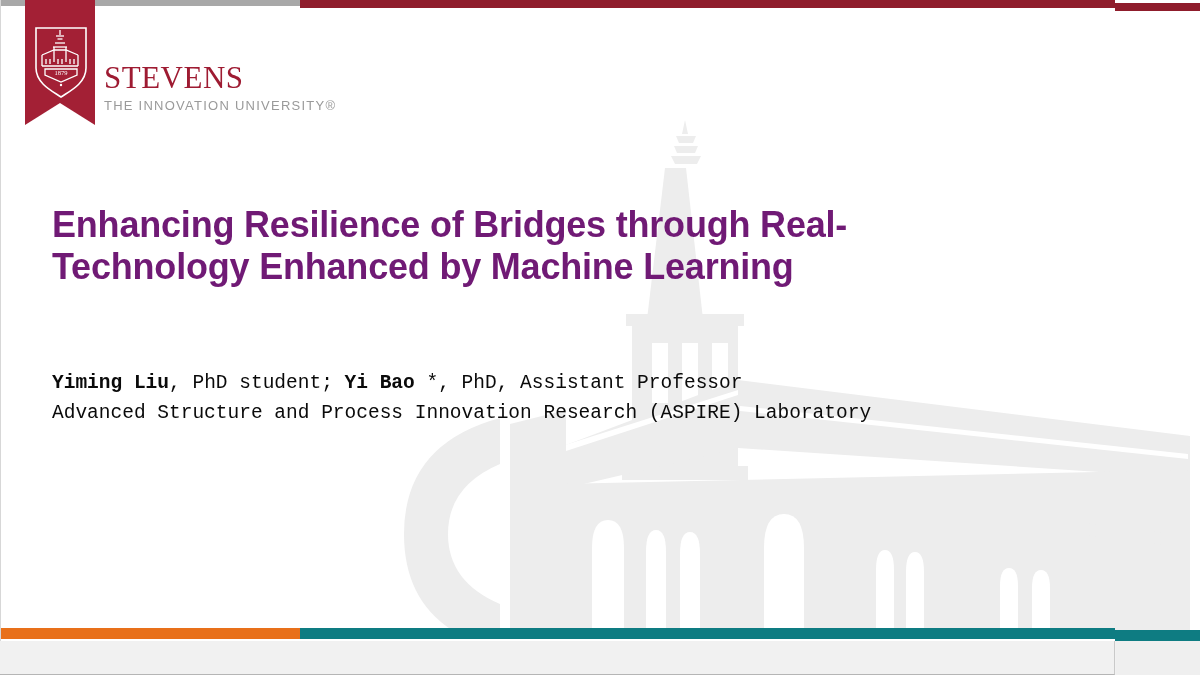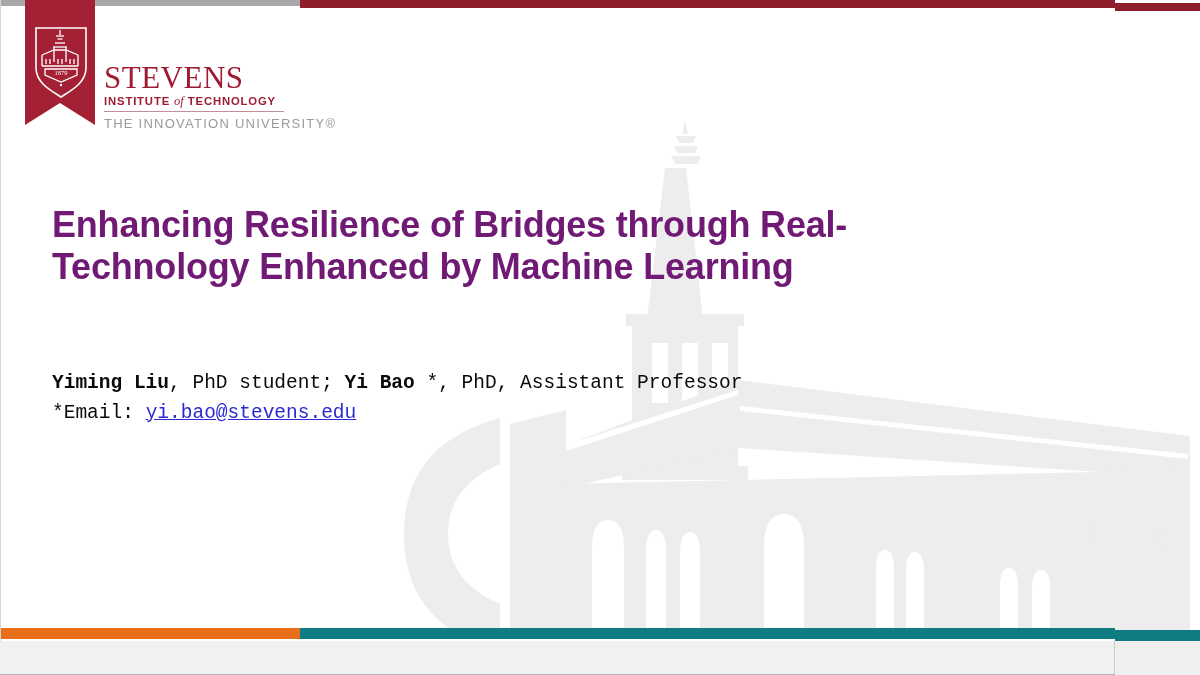--- a/index.html
+++ b/index.html
@@ -244,25 +244,20 @@
         <path d="M14 37 v5 M18 37 v5 M26 37 v5 M30 37 v5 M38 37 v5 M42 37 v5"></path>
 
         <path d="M13 47 L45 47 L45 53 L29 60 L13 53 Z"></path>
       </g>
       <text x="29" y="53" text-anchor="middle" fill="#ffffff" font-family="Liberation Serif, serif" font-size="6.5">1879</text>
       <circle cx="29" cy="63" r="1.2" fill="#ffffff"></circle>
     </svg>
 
     <div class="wordmark">
       <div class="wm-stevens">STEVENS</div>
-      <div class="wm-inst">
-        <span>INSTITUTE</span>
-        <i>of</i>
-        <span>TECHNOLOGY</span>
-      </div>
       <div class="wm-tag">THE INNOVATION UNIVERSITY®</div>
     </div>
 
     <div class="watermark">
       <svg width="830" height="512" viewBox="0 0 830 512">
         <g fill="#ededed">
 
           <path d="M325 2 l3 14 -6 0 z"></path>
           <path d="M316 18 h20 l-3 7 h-14 z"></path>
           <path d="M314 28 h24 l-3 7 h-18 z"></path>
@@ -314,21 +309,21 @@
       </svg>
     </div>
 
     <h1 class="slide-title">
       <span class="tline" style="display: block;">Enhancing Resilience of Bridges through Real-</span>
       <span class="tline" style="display: block;">Technology Enhanced by Machine Learning</span>
     </h1>
 
     <div class="authors">
       <div class="line"><span class="b">Yiming Liu</span><span>, PhD student; </span><span class="b">Yi Bao</span><span> *, PhD, Assistant Professor</span></div>
-      <div class="line"><span>*Email: </span><a class="email" href="#">yi.bao@stevens.edu</a></div>
+      <div class="line">Advanced Structure and Process Innovation Research (ASPIRE) Laboratory</div>
     </div>
 
     <div class="bar-orange"></div>
     <div class="bar-teal"></div>
     <div class="bar-teal-far"></div>
 
     <div class="edge-left"></div>
   </div>
 
   <div class="chrome">

